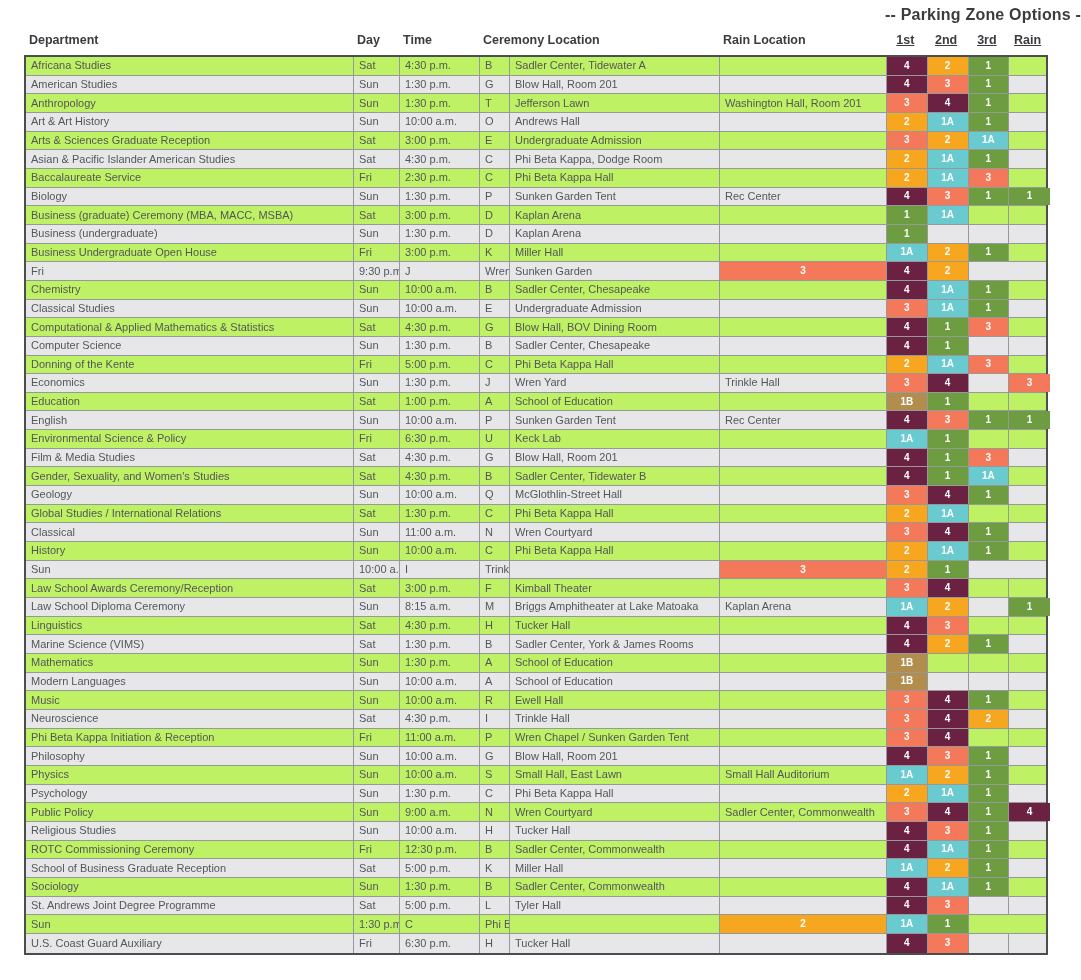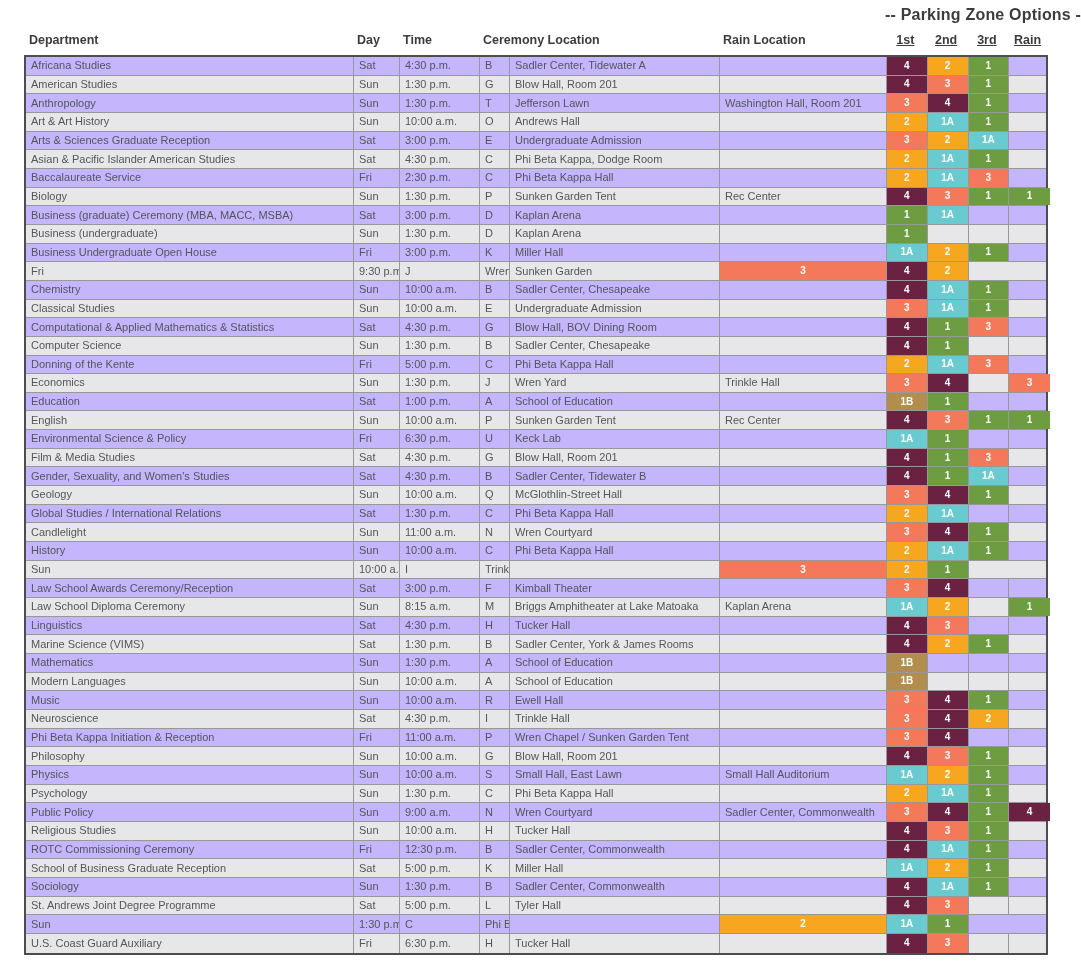--- a/index.html
+++ b/index.html
@@ -51,21 +51,21 @@
   .table {
     position: absolute;
     top: 55px; left: 24px; width: 1024px;
     border: 2px solid #4c4d4f;
   }
   .tr {
     display: grid;
     grid-template-columns: var(--cols);
     height: 18.66px;
     border-bottom: 1px solid var(--rowline);
-    background: #c4b5fd;
+    background: #bef264;
   }
   .tr:last-child { border-bottom: none; }
   .tr.even { background: #e7e7e9; }
   .td {
     border-right: 1px solid var(--rowline);
     display: flex;
     align-items: center;
     overflow: hidden;
     white-space: nowrap;
     font-size: 11px;
@@ -397,21 +397,21 @@
         <div class="td time">1:30 p.m.</div>
         <div class="td code">C</div>
         <div class="td ceremony_location">Phi Beta Kappa Hall</div>
         <div class="td rain_location"></div>
         <div class="td zone filled" style="background: rgb(247, 167, 31);">2</div>
         <div class="td zone filled" style="background: rgb(105, 203, 207);">1A</div>
         <div class="td zone"></div>
         <div class="td zone"></div>
       </div>
       <div class="tr even">
-        <div class="td department">Candlelight</div>
+        <div class="td department">Classical</div>
         <div class="td day">Sun</div>
         <div class="td time">11:00 a.m.</div>
         <div class="td code">N</div>
         <div class="td ceremony_location">Wren Courtyard</div>
         <div class="td rain_location"></div>
         <div class="td zone filled" style="background: rgb(244, 120, 90);">3</div>
         <div class="td zone filled" style="background: rgb(107, 33, 66);">4</div>
         <div class="td zone filled" style="background: rgb(110, 156, 65);">1</div>
         <div class="td zone"></div>
       </div>

